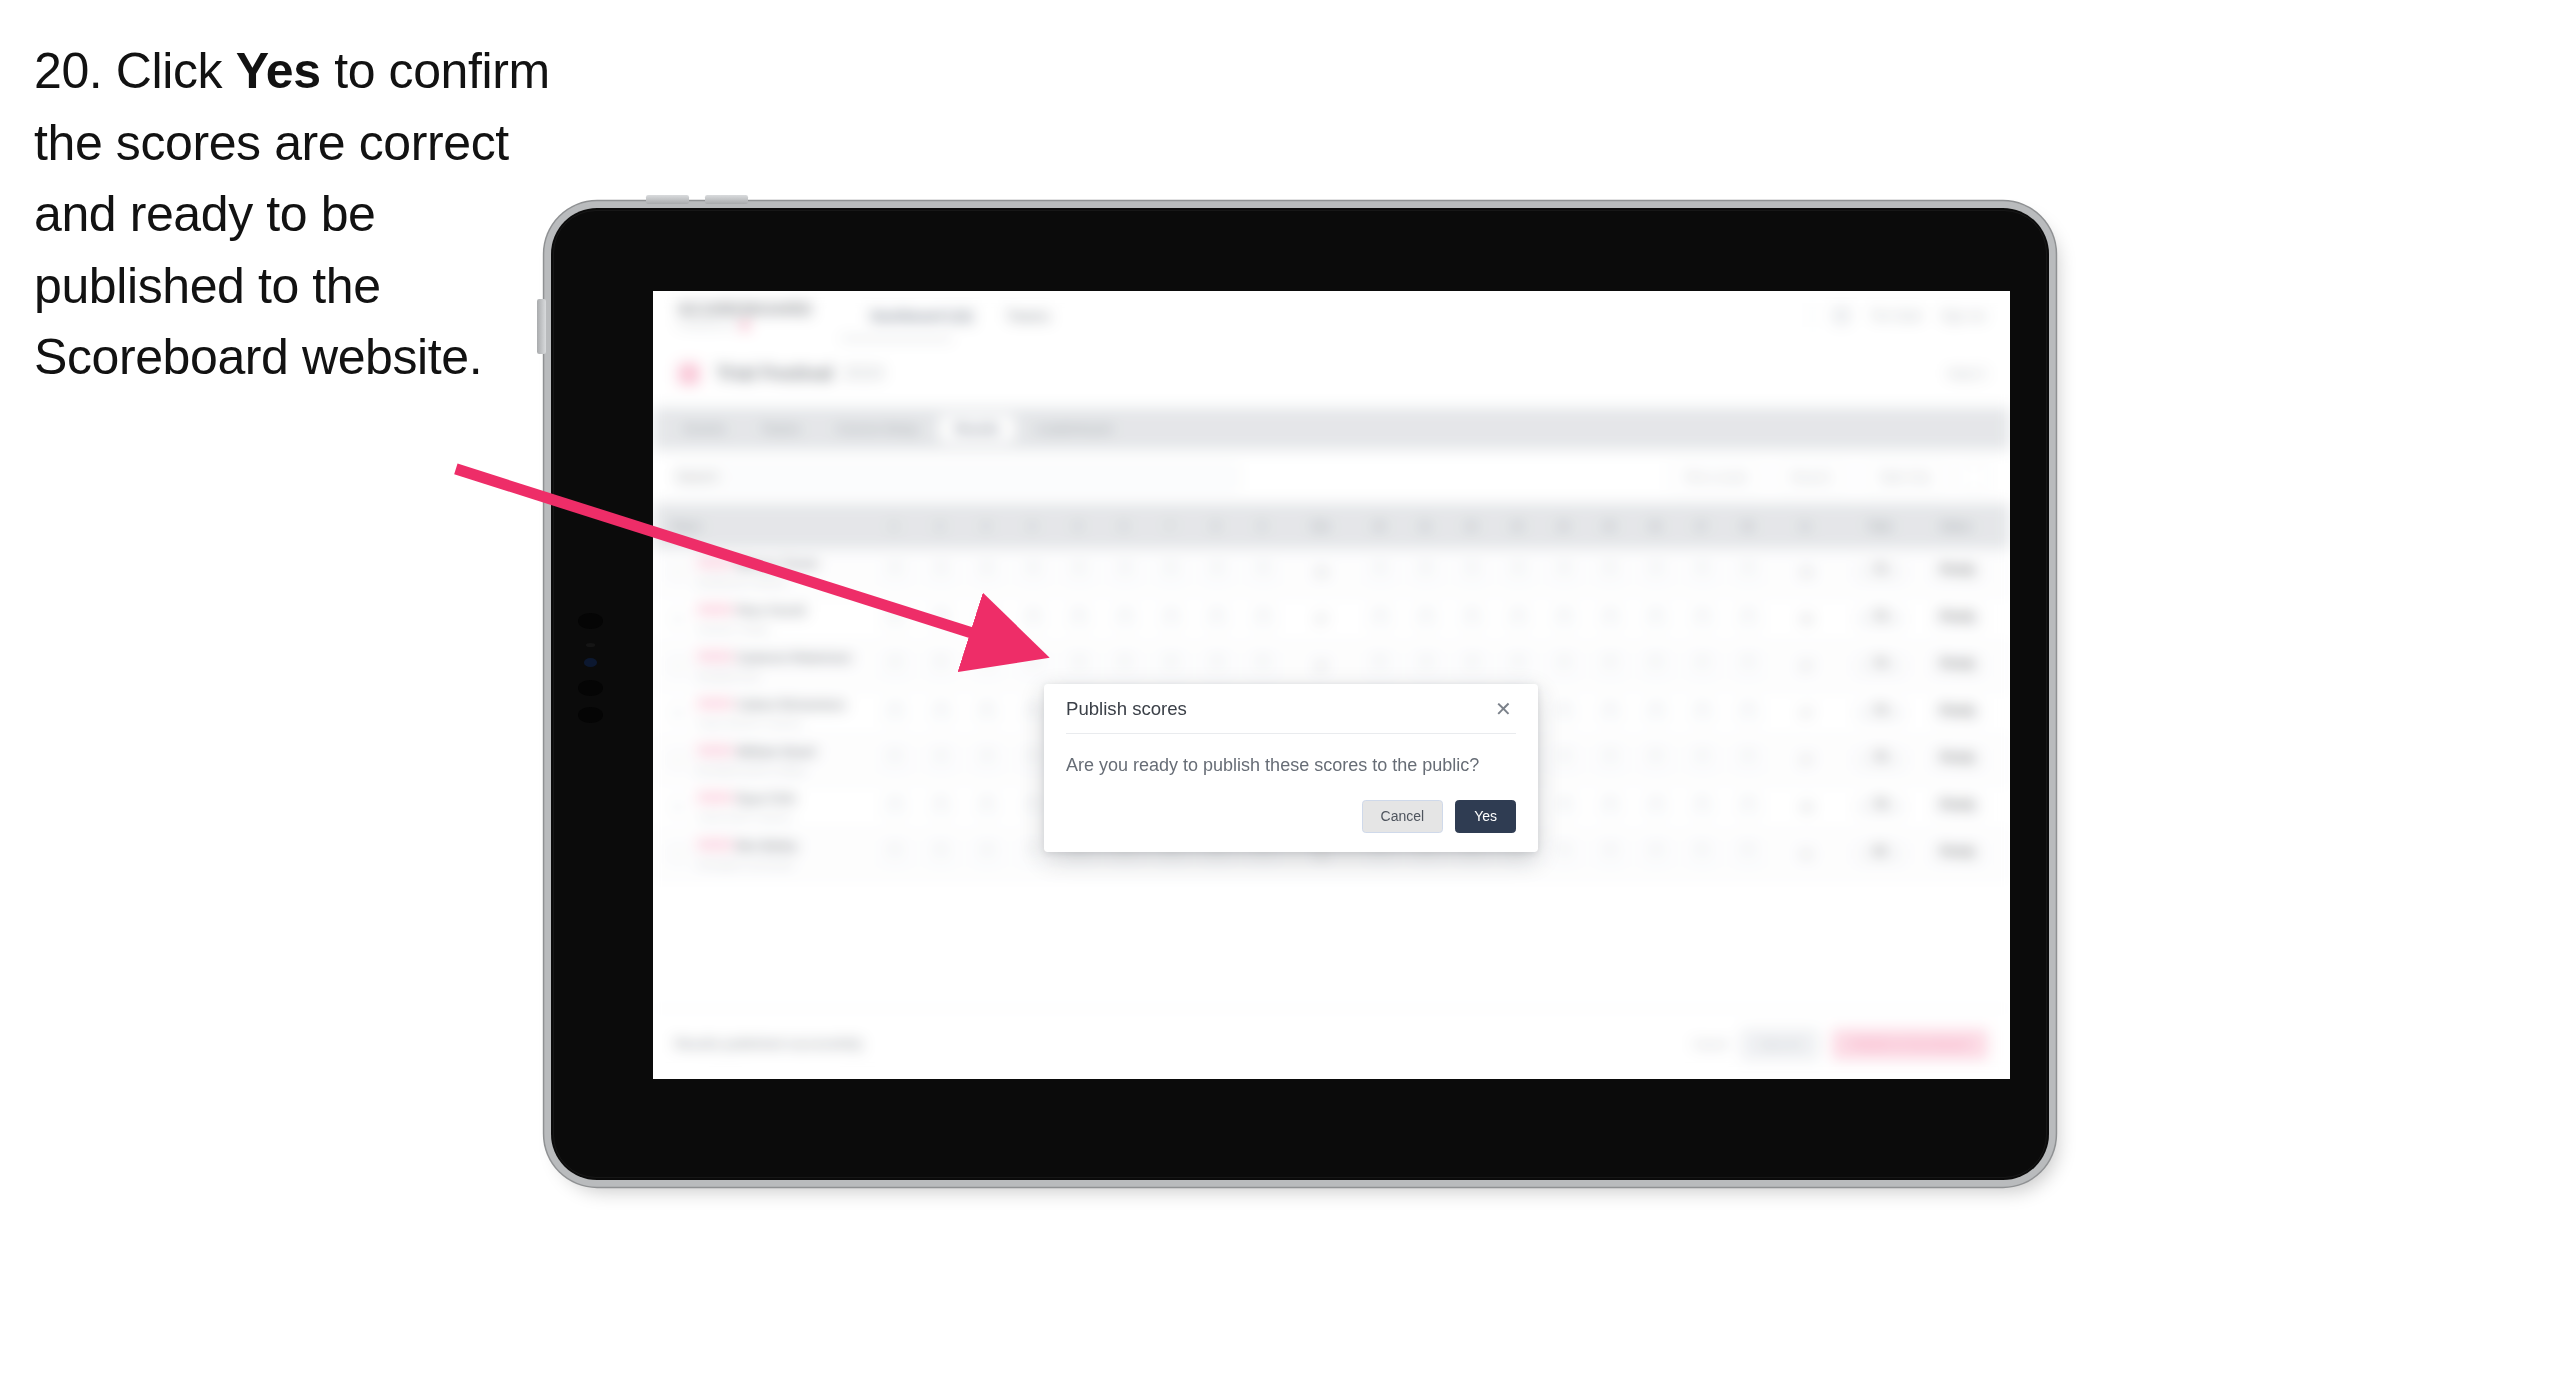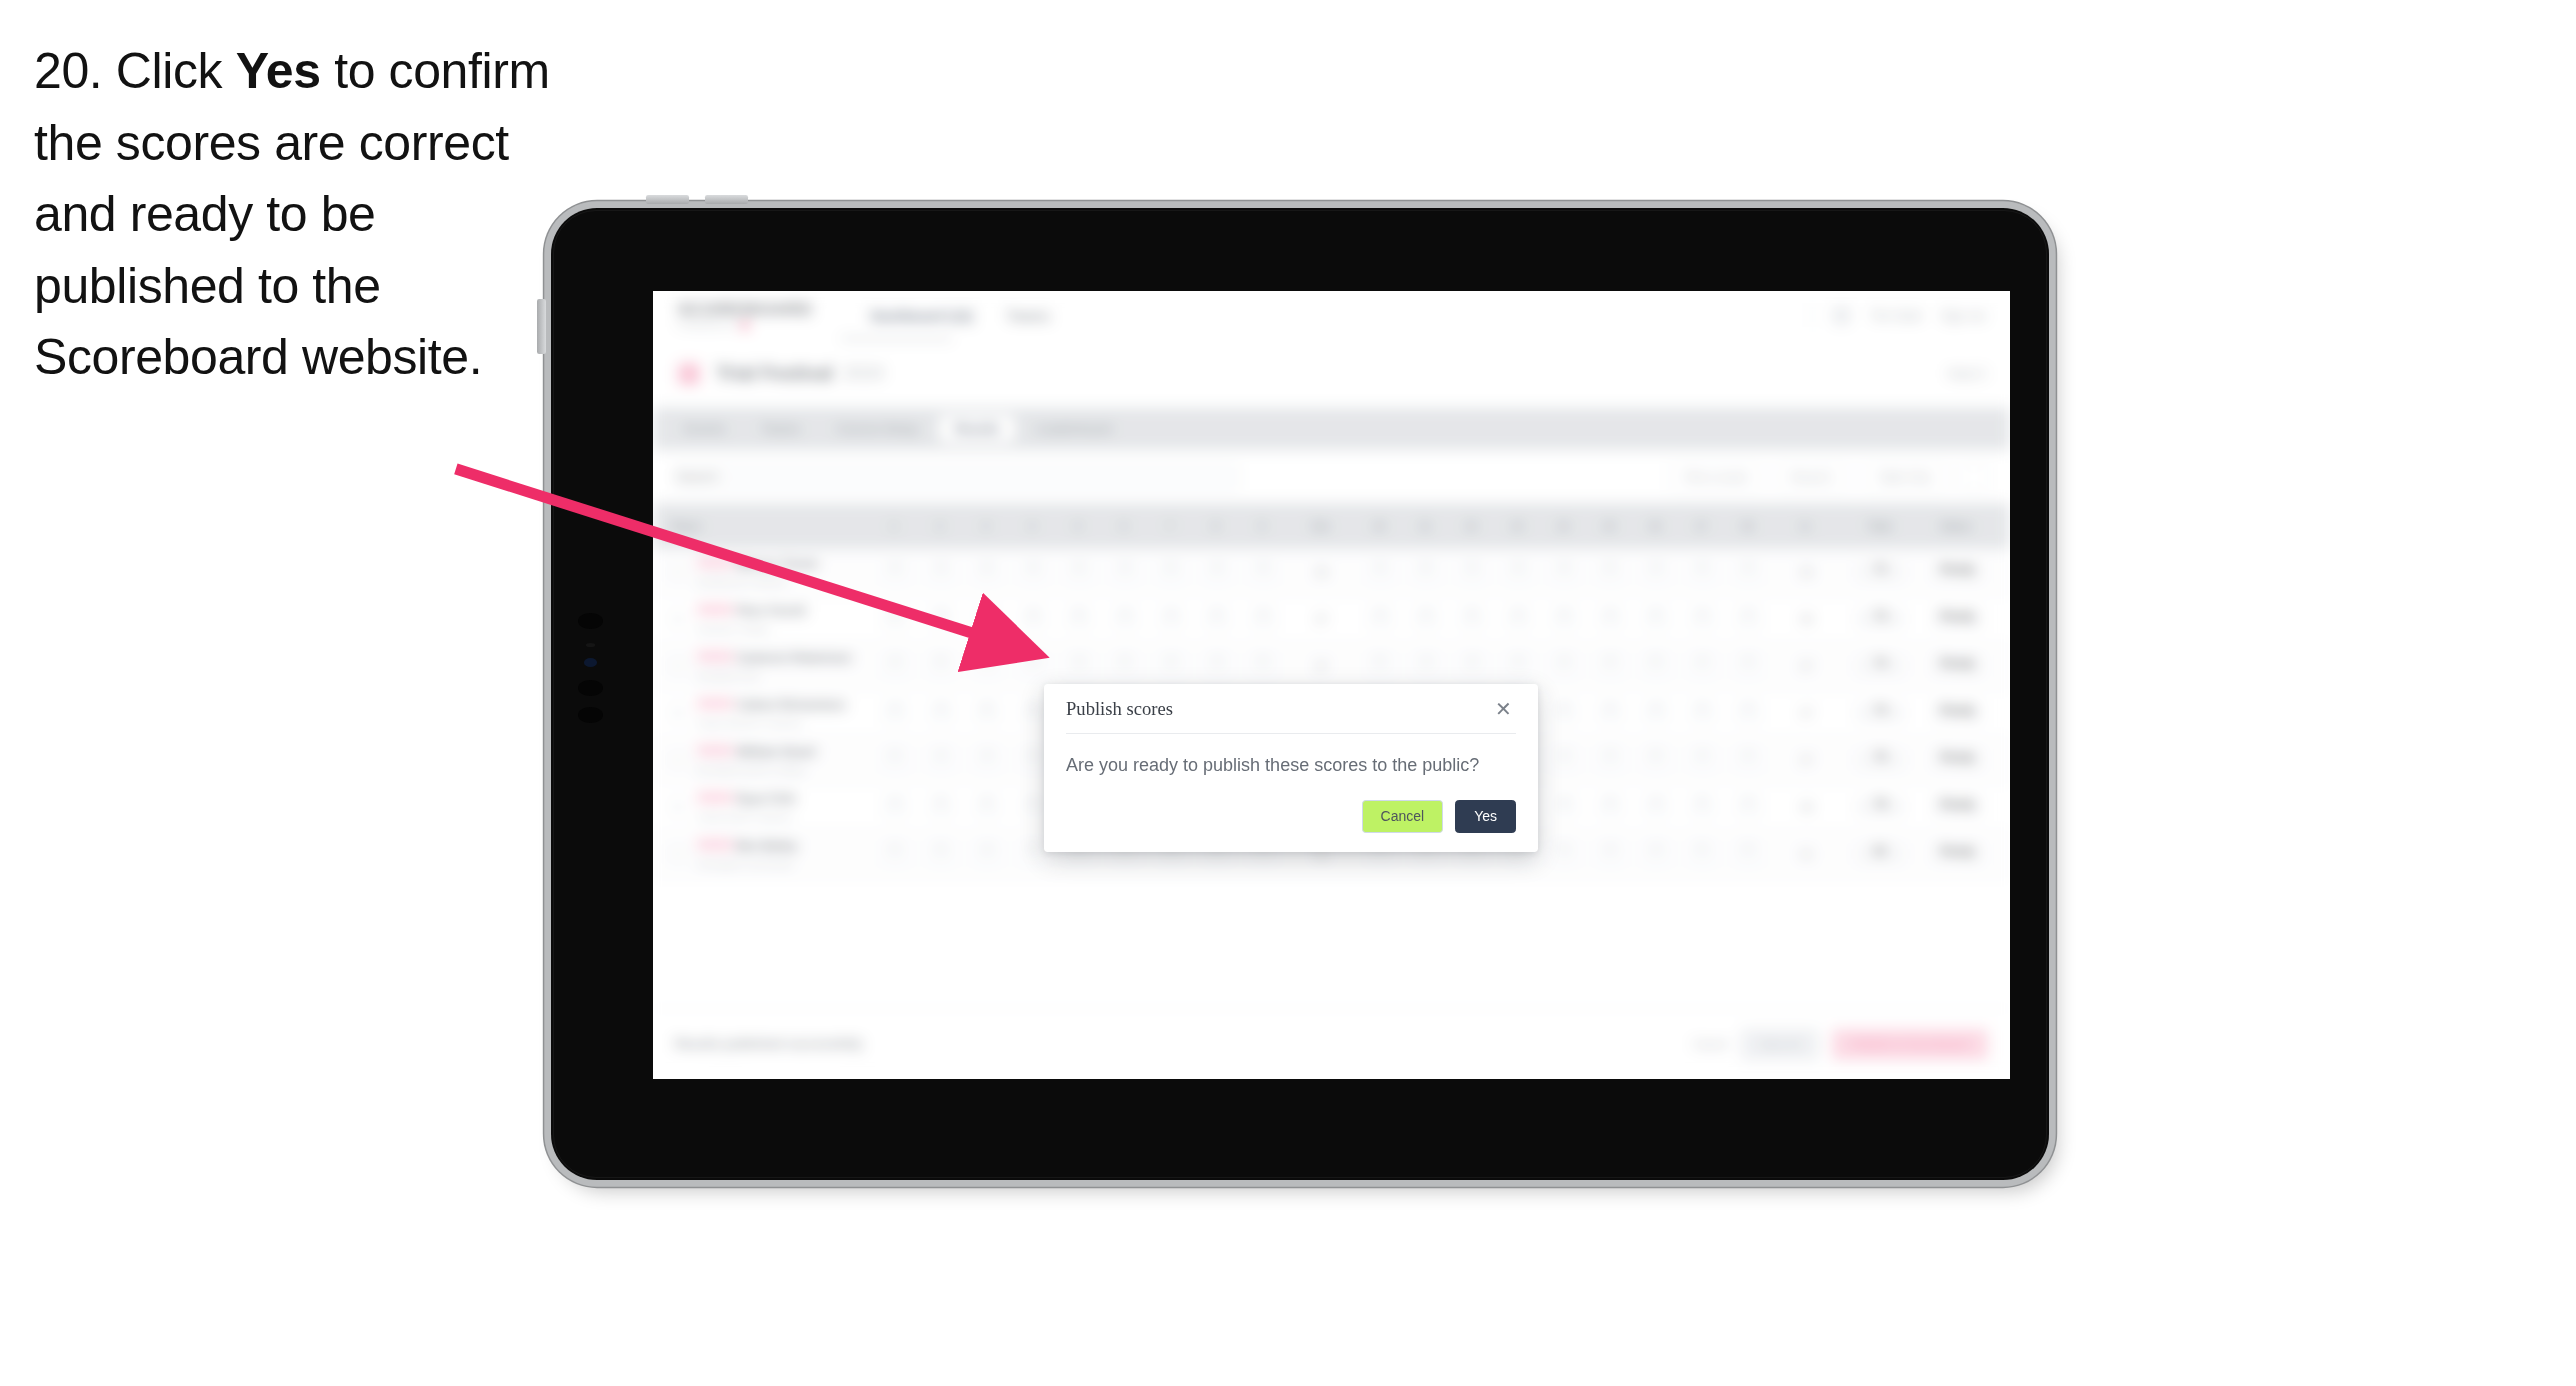--- a/index.html
+++ b/index.html
@@ -201,39 +201,38 @@
     width: 494px;
     height: 168px;
     background: #ffffff;
     border-radius: 3.7px;
     box-shadow: 0 7.4px 25px rgba(30,35,45,0.20), 0 1.5px 6px rgba(30,35,45,0.10);
     padding: 0 22px;
   }
   .modal-head {
     height: 50px; display:flex; align-items:center;
     border-bottom: 0.7px solid #e9ebee;
-    font-family: Liberation Serif, serif;
   }
   .modal-title { font-size: 18.6px; color: #3b4048; font-weight: 400; }
   .modal-close {
     margin-left:auto; width: 25px; height: 25px; display:flex;
     align-items:center; justify-content:center; color:#7b818a; font-size: 20px;
     line-height:1; font-weight: 300; cursor: pointer;
   }
   .modal-body { padding-top: 21px; font-size: 18px; color: #676d76; }
   .modal-foot {
     position:absolute; right: 22px; bottom: 19.3px;
     display:flex; align-items:center; gap: 12px;
   }
   .btn {
     height: 33px; padding: 0 18px; border-radius: 3.7px; font-size: 14px;
     display:flex; align-items:center; justify-content:center; cursor:pointer;
     font-family: "Liberation Sans", sans-serif;
   }
-  .btn-cancel { background:#bef264; color:#4e545d; border:0.7px solid #cfd9ea; }
+  .btn-cancel { background:#e5e5e5; color:#4e545d; border:0.7px solid #cfd9ea; }
   .btn-yes    { background:#2f3c52; color:#ffffff; border:0.7px solid #2f3c52; }
 
   
   #arrow { position: absolute; left: 0; top: 0; width: 2576px; height: 1386px;
            pointer-events: none; }
 </style>
 </head>
 <body>
 
 <div id="stage">

